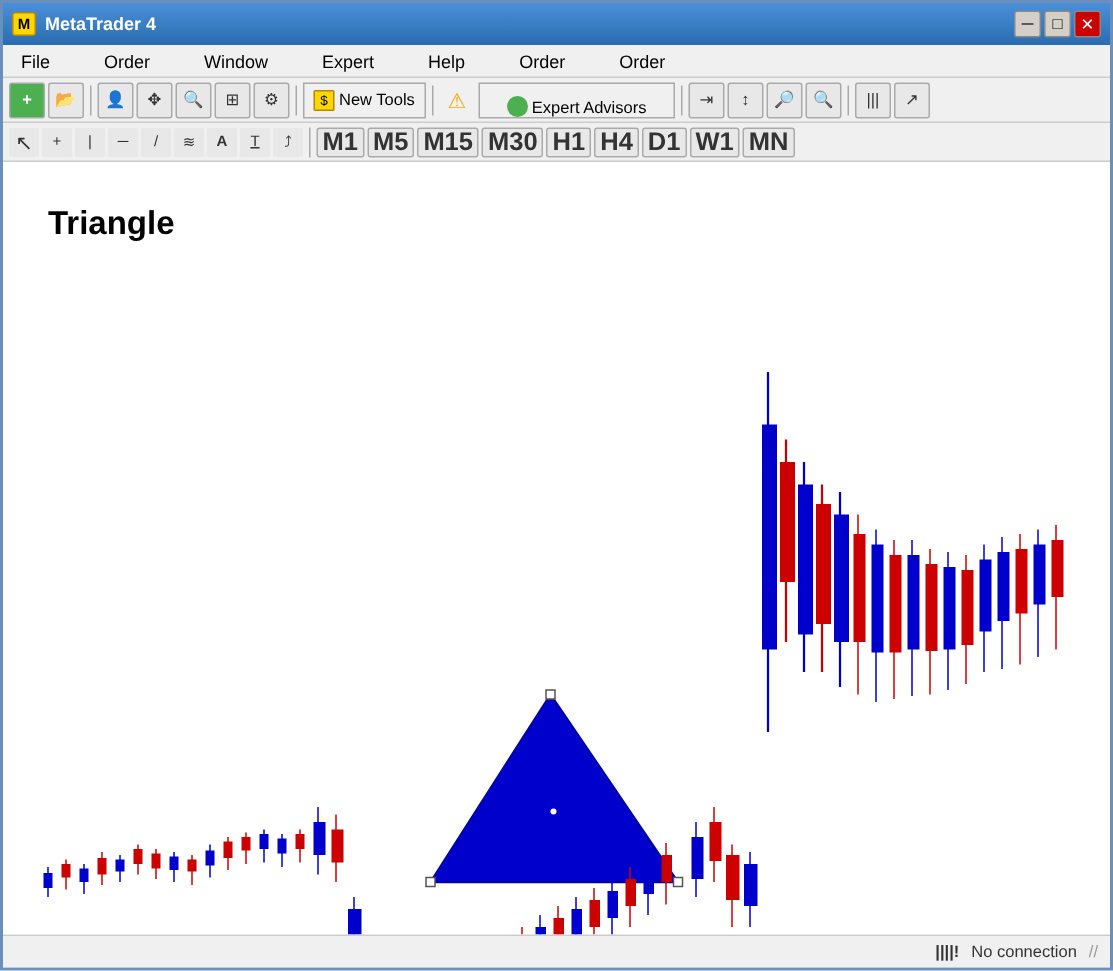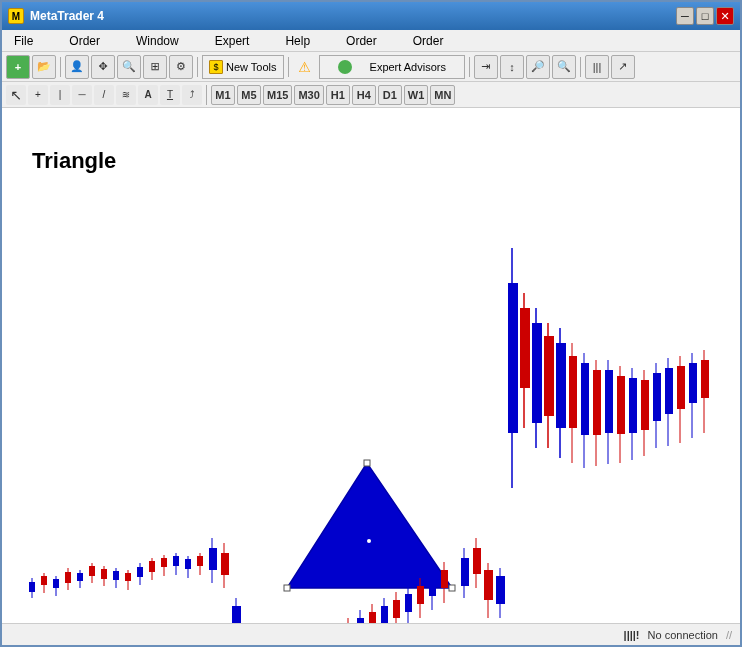--- a/index.html
+++ b/index.html
@@ -74,21 +74,21 @@
       cursor: pointer;
       display: flex; align-items: center; gap: 3px;
     }
     .tb-btn-expert {
       background: #f0f0f0;
       border: 1px solid #aaa;
       height: 24px;
       padding: 0 18px;
       font-size: 11px;
       cursor: pointer;
-      display: flex; align-items: center; gap: 18px;
+      display: flex; align-items: flex-end; gap: 3px;
     }
 
     
     .toolbar2 {
       background: #f0f0f0;
       height: 26px;
       display: flex;
       align-items: center;
       padding: 0 4px;
       border-bottom: 1px solid #ccc;
@@ -111,28 +111,28 @@
     .period-btn {
       height: 20px;
       min-width: 24px;
       background: #e8e8e8;
       border: 1px solid #aaa;
       border-radius: 2px;
       cursor: pointer;
       display: flex;
       align-items: center;
       justify-content: center;
-      font-size: 11px;
+      font-size: 17px;
       font-weight: bold;
       padding: 0 3px;
       color: #333;
     }
     .chart-title {
       position: absolute;
-      top: 40px;
+      top: 28px;
       left: 30px;
       font-size: 22px;
       font-weight: bold;
       color: #000;
     }
 
     
     .status-bar {
       background: #f0f0f0;
       height: 22px;

